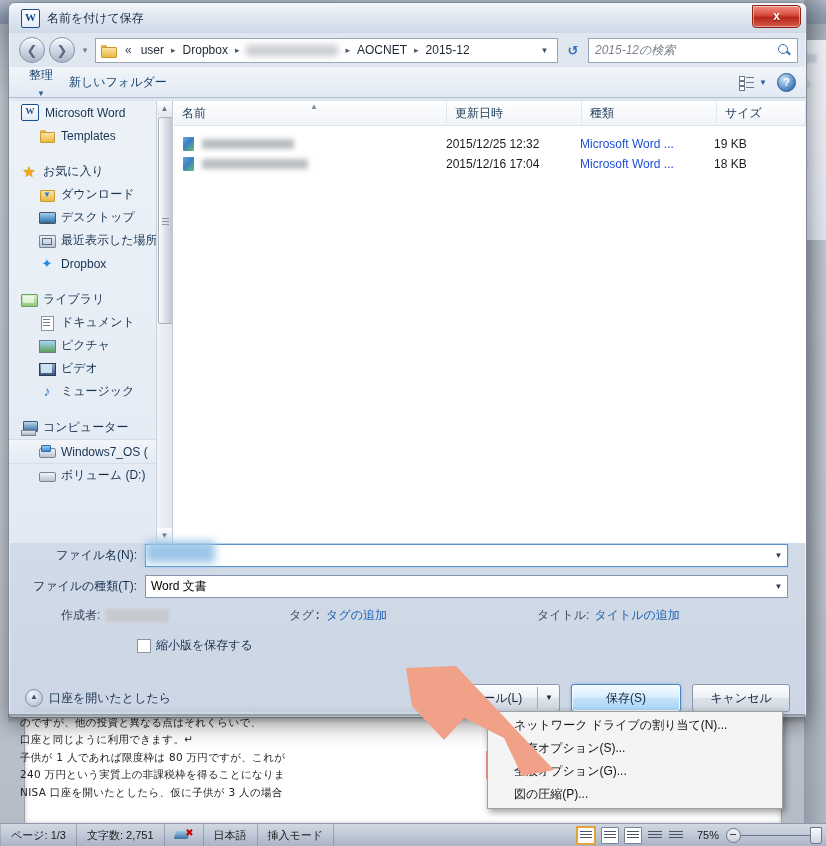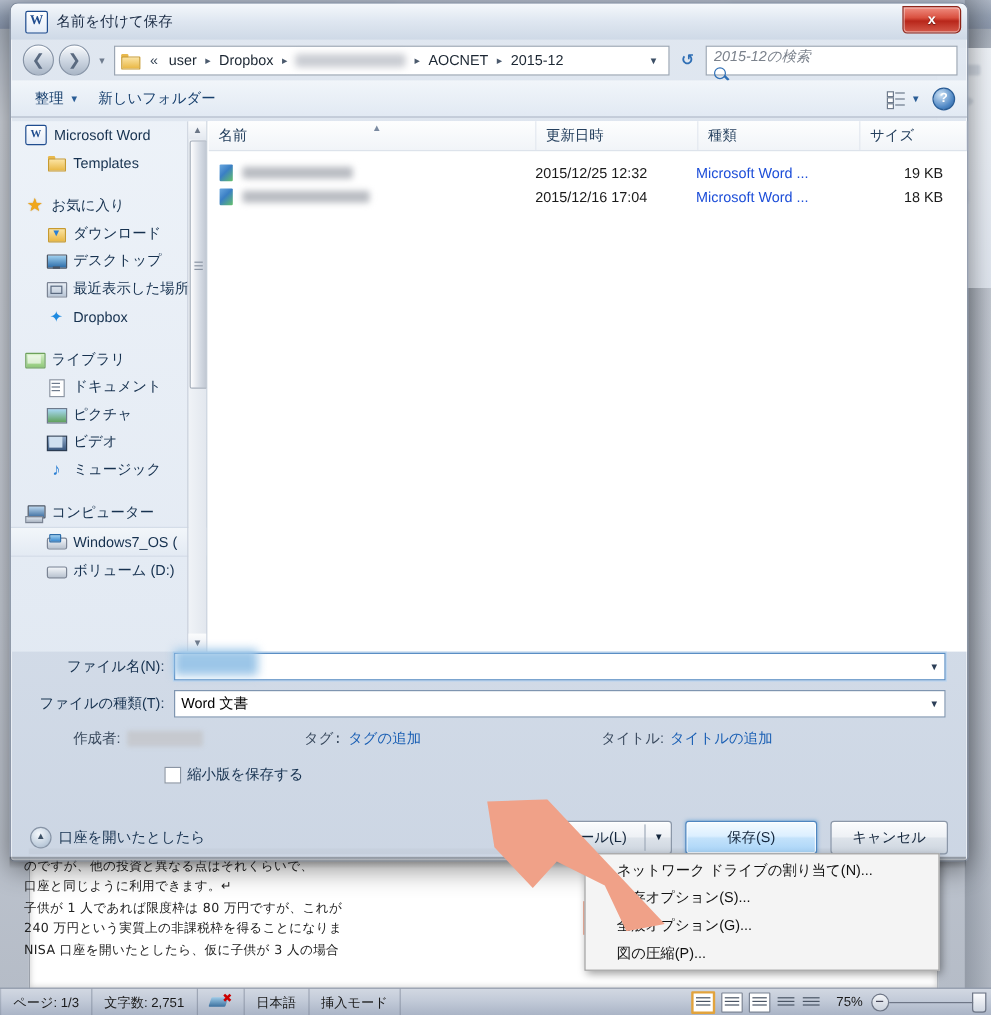--- a/index.html
+++ b/index.html
@@ -95,31 +95,31 @@
   .folder-ico::after{content:"";position:absolute;left:0;top:3px;width:14px;height:9px;
     background:linear-gradient(180deg,#fbe3a1,#e9b845);border:1px solid #c79a2e;border-radius:1px;}
   .crumb{padding:2px 4px;color:#1c2733;white-space:nowrap;}
   .crumb.dbl{letter-spacing:-1px;color:#3a4859;}
   .crumb-sep{color:#4b5a6d;font-size:9px;padding:0 1px;}
   .crumb-blur{width:92px;height:11px;background:#c9ccd2;filter:blur(3.2px);border-radius:2px;margin:0 4px;}
   #crumb-drop{margin-left:auto;width:17px;text-align:center;color:#3c4f66;font-size:8px;}
   #refresh-btn{width:22px;height:21px;display:flex;align-items:center;justify-content:center;
     color:#2f6fb5;font-size:13px;font-weight:bold;}
   #searchbox{width:196px;height:23px;background:#fff;border:1px solid #9aa5b3;
-    display:flex;align-items:flex-start;padding:0 6px;position:relative;flex-direction:column;}
+    display:flex;align-items:center;padding:0 6px;position:relative;}
   #search-ph{flex:1;font-style:italic;color:#7b828c;font-size:12px;}
   .mag{width:13px;height:13px;position:relative;}
   .mag::before{content:"";position:absolute;left:0;top:0;width:8px;height:8px;border:1.6px solid #2f6fb5;border-radius:50%;}
   .mag::after{content:"";position:absolute;left:8px;top:8px;width:5px;height:1.8px;background:#2f6fb5;transform:rotate(45deg);}
 
   
   #toolbar{height:30px;display:flex;align-items:center;padding:0 12px;
     background:linear-gradient(180deg,rgba(243,247,251,.9),rgba(226,234,244,.85));
     border-bottom:1px solid #b3bccb;position:relative;}
-  .tb-item{font-size:12px;color:#18406e;padding:0 8px;display:flex;align-items:center;gap:5px;}
+  .tb-item{font-size:12px;color:#18406e;padding:0 8px;display:flex;align-items:center;gap:5px;flex-direction:column;}
   .tb-caret{font-size:8px;color:#2a5d96;}
   #tb-right{position:absolute;right:10px;display:flex;align-items:center;gap:10px;}
   .viewsel{display:flex;align-items:center;gap:5px;}
   .vs-glyph{width:15px;height:13px;position:relative;}
   .vs-glyph b{position:absolute;left:0;width:4px;height:3px;border:1px solid #6d7a8c;background:#fff;}
   .vs-glyph b:nth-child(1){top:0}.vs-glyph b:nth-child(2){top:5px}.vs-glyph b:nth-child(3){top:10px}
   .vs-glyph i{position:absolute;left:7px;width:8px;height:1px;background:#6d7a8c;}
   .vs-glyph i:nth-child(4){top:1px}.vs-glyph i:nth-child(5){top:6px}.vs-glyph i:nth-child(6){top:11px}
   .help-ico{width:17px;height:17px;border-radius:50%;
     background:radial-gradient(circle at 35% 30%,#cfe3f5,#4d86c4 65%,#27598f);
@@ -201,38 +201,38 @@
   .col.size{width:72px;justify-content:flex-start;}
   .sort-caret{position:absolute;left:50%;top:1px;color:#7a8aa0;font-size:8px;}
   .frow{height:20px;display:flex;align-items:center;font-size:12px;color:#1b1b1b;}
   .fname{width:256px;display:flex;align-items:center;gap:6px;padding-left:8px;}
   .docico{width:14px;height:15px;position:relative;flex:0 0 14px;}
   .docico::before{content:"";position:absolute;left:1px;top:0;width:11px;height:14px;
     background:linear-gradient(135deg,#6aa8e0 0%,#3a7fc4 45%,#64c06a 100%);border-radius:1px;}
   .blurtxt{height:10px;background:#b9bcc2;filter:blur(2.6px);border-radius:2px;}
   .fdate{width:118px;padding:0 8px;}
   .ftype{width:118px;padding:0 8px;color:#1d4ed8;}
-  .fsize{width:72px;padding:0 8px;text-align:right;}
+  .fsize{width:72px;padding:0 8px;}
 
   
   #form{position:absolute;left:0;top:540px;right:0;height:130px;}
   .frm-row{display:flex;align-items:center;height:25px;margin-bottom:6px;}
   .frm-label{width:128px;text-align:right;padding-right:8px;font-size:12px;color:#16314f;}
   .combo{flex:1;margin-right:18px;height:21px;background:#fff;border:1px solid #7f95b0;
     display:flex;align-items:center;padding:0 0 0 5px;font-size:12px;position:relative;}
   .combo.focus{border:1px solid #5a8ec4;box-shadow:0 0 0 1px #b9d4ef;}
   .combo .ddbtn{margin-left:auto;width:17px;height:19px;display:flex;align-items:center;justify-content:center;
     color:#2c3e57;font-size:8px;}
   .fname-blur{position:absolute;left:136px;top:538px;width:70px;height:22px;
     background:#9cc6e8;filter:blur(4px);border-radius:2px;}
   #meta-row{display:flex;align-items:center;height:20px;font-size:12px;padding-left:52px;margin-top:2px;}
   .meta-lab{color:#3a4a5e;}
   .meta-blur{width:63px;height:13px;background:#c6c9cf;filter:blur(1.6px);margin-left:6px;border-radius:1px;}
   .meta-link{color:#1a5fb4;}
-  .meta-g1{margin-left:84px;font-family:Liberation Mono, monospace;}
+  .meta-g1{margin-left:120px;font-family:Liberation Mono, monospace;}
   .meta-g2{margin-left:150px;}
   #chk-row{display:flex;align-items:center;gap:5px;padding-left:128px;margin-top:12px;font-size:12px;color:#16314f;}
   .chkbox{width:12px;height:12px;border:1px solid #8a95a4;background:#fff;}
 
   
   #footer{position:absolute;left:0;top:676px;right:0;height:38px;display:flex;align-items:center;padding:0 16px;}
   #hide-folders{display:flex;align-items:center;gap:6px;font-size:12px;color:#16314f;}
   .upcirc{width:16px;height:16px;border-radius:50%;
     background:radial-gradient(circle at 40% 30%,#f4f8fc,#bccbdb 70%,#93a3b6);
     border:1px solid #8794a6;color:#3d5166;font-size:8px;text-align:center;line-height:14px;}

